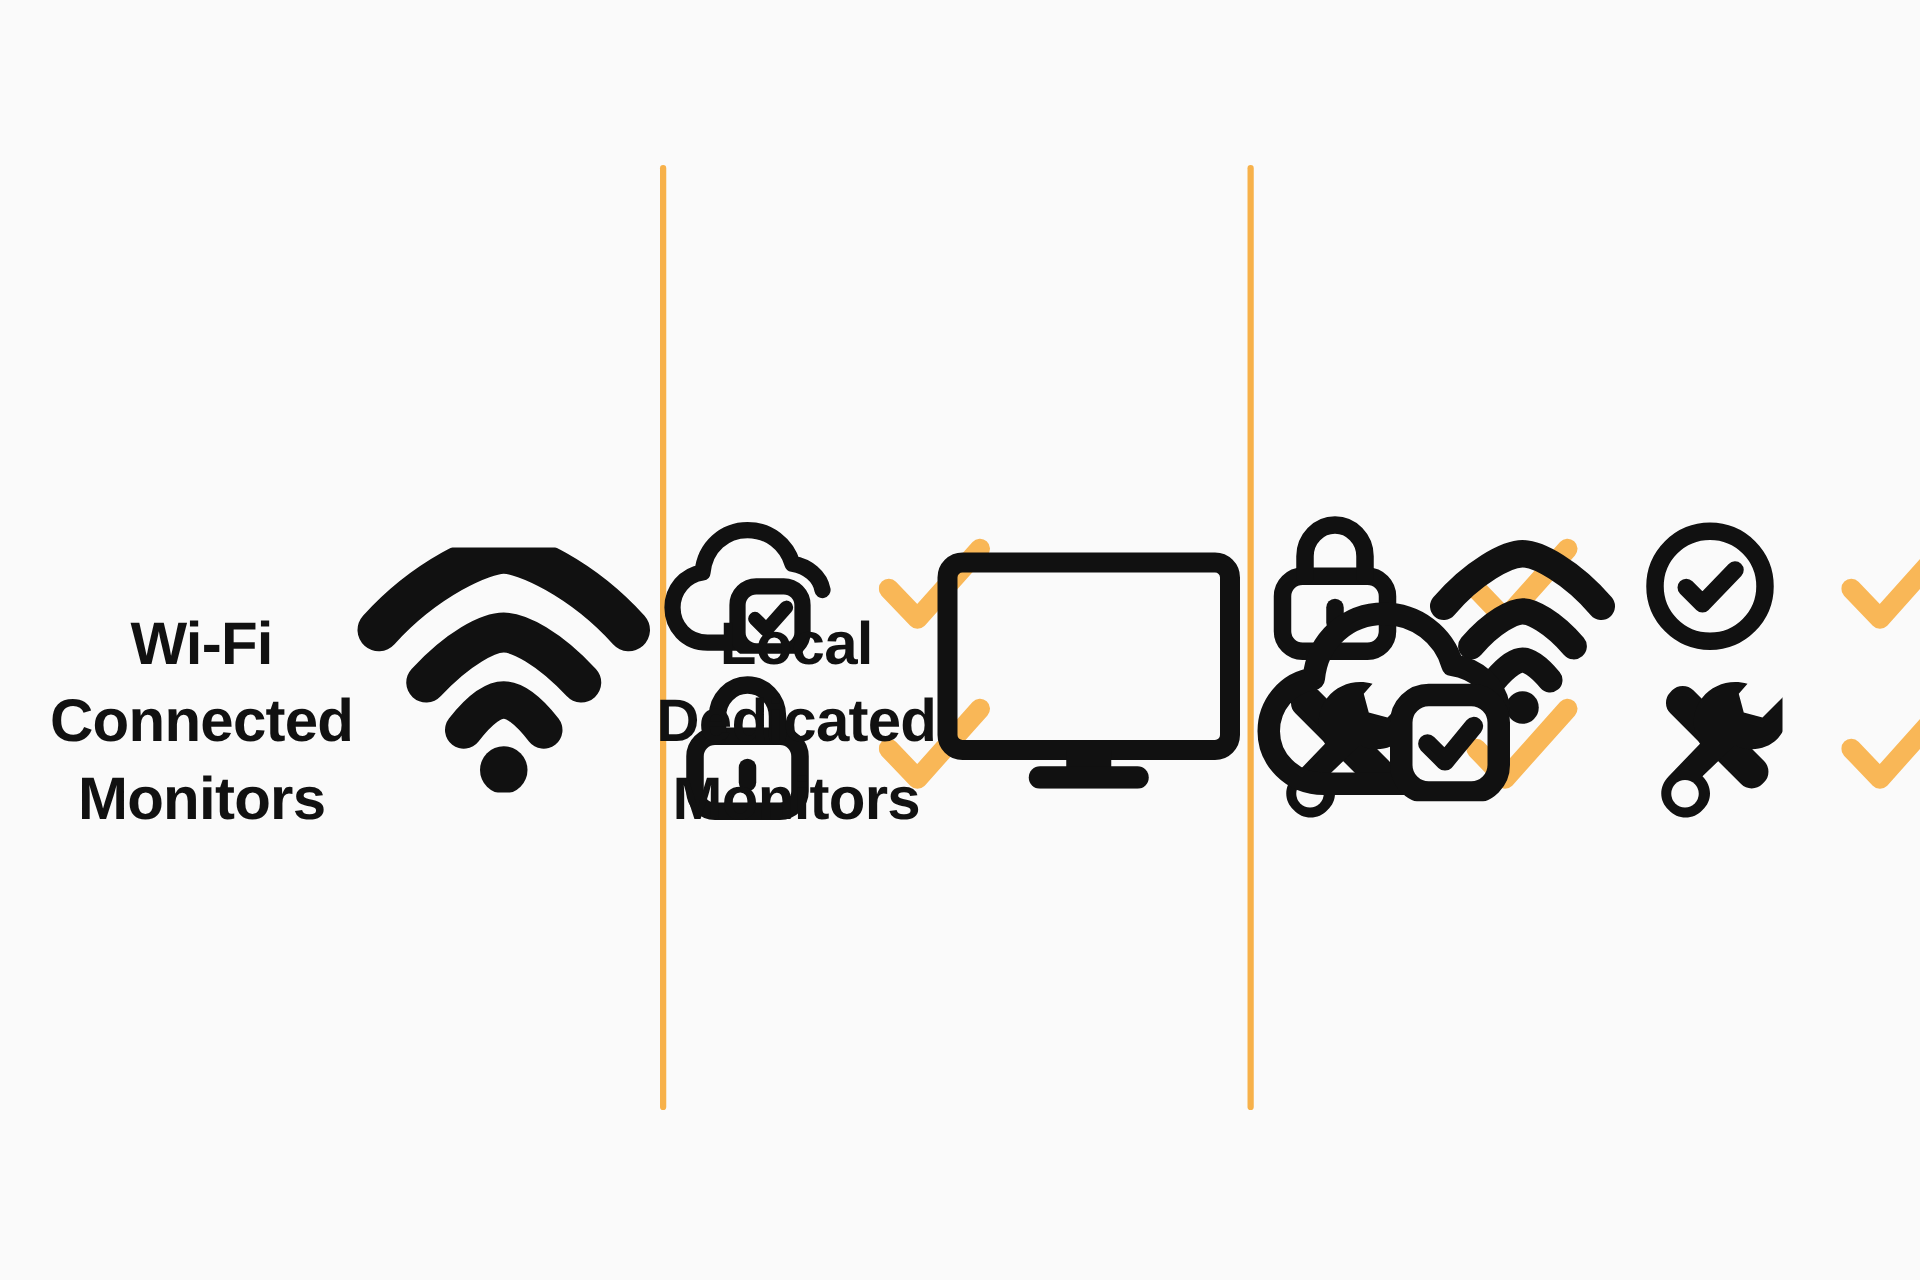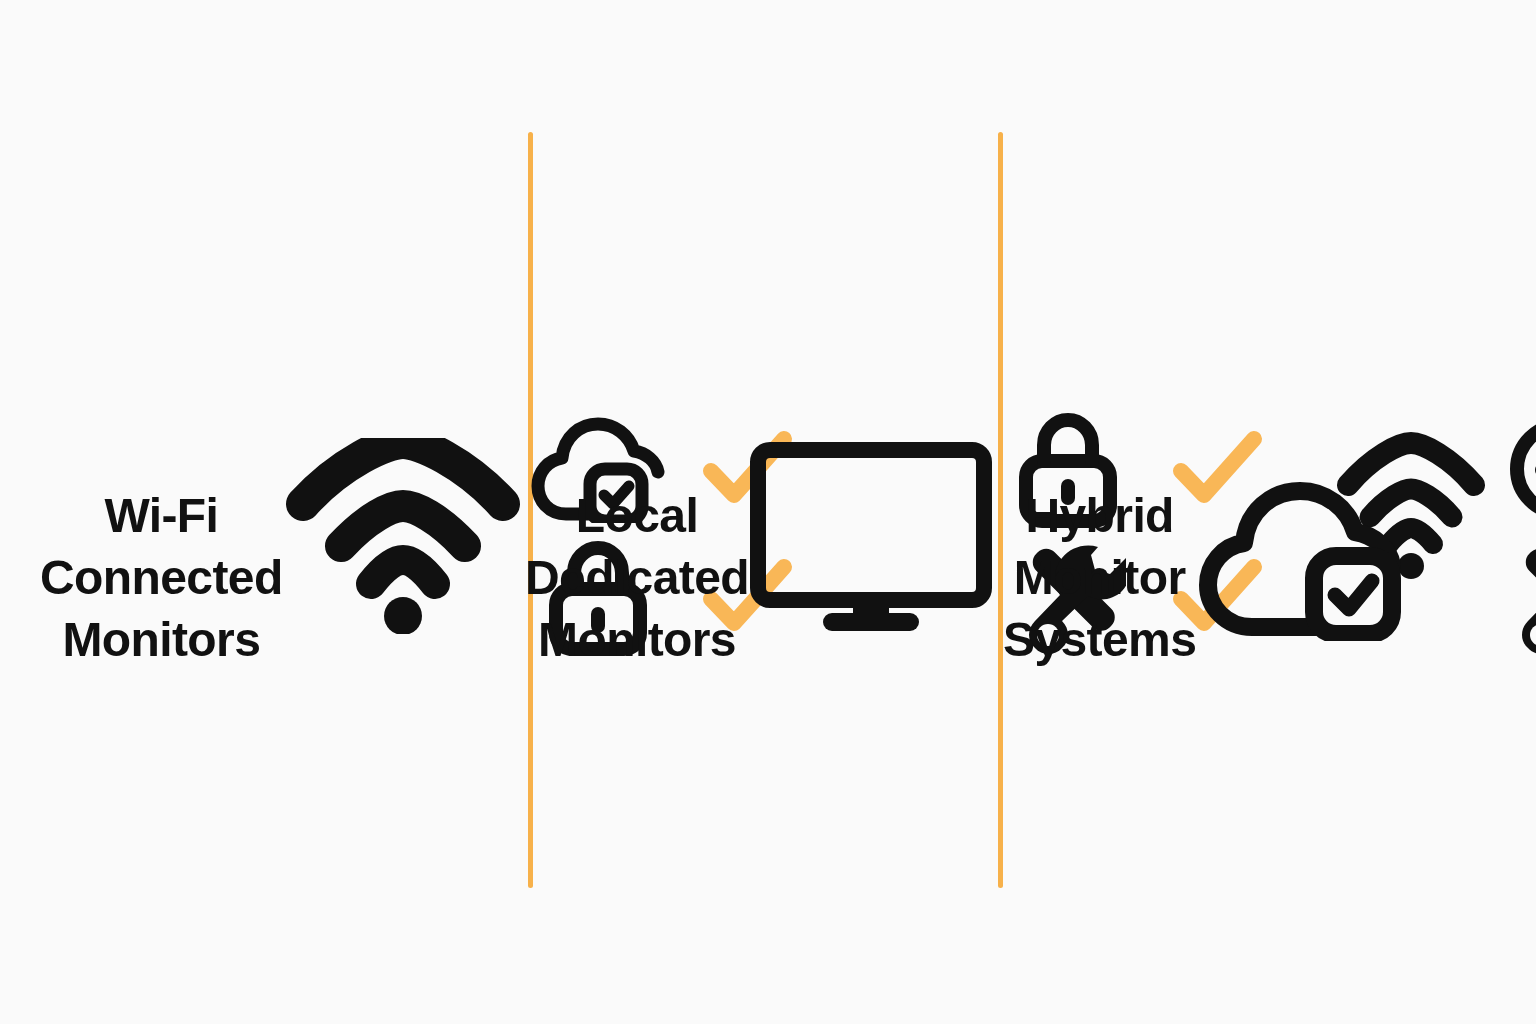--- a/index.html
+++ b/index.html
@@ -219,23 +219,20 @@
             <path d="M8 42 L31 66 L81 10" stroke="#F9B757" stroke-width="16" stroke-linecap="round" stroke-linejoin="round" fill="none"></path>
           </svg>
         </span>
       </div>
 
     </div>
   </div>
 
   <div class="column col-3">
 
-    <div class="col-title">Hybrid
-Monitor
-Systems</div>
 
     <div class="hero">
       <span>
         <svg width="290" height="210" viewBox="0 0 290 210" fill="none">
 
           <g>
             <path d="M152 54 C176 26 203 12 215 12 C227 12 254 26 278 54" stroke="#111111" stroke-width="22" stroke-linecap="round" fill="none"></path>
             <path d="M174 86 C191 66 208 58 215 58 C222 58 239 66 256 86" stroke="#111111" stroke-width="21" stroke-linecap="round" fill="none"></path>
             <path d="M193 113 C203 101 211 97 215 97 C219 97 227 101 237 113" stroke="#111111" stroke-width="20" stroke-linecap="round" fill="none"></path>
             <circle cx="215" cy="135" r="13" fill="#111111"></circle>

